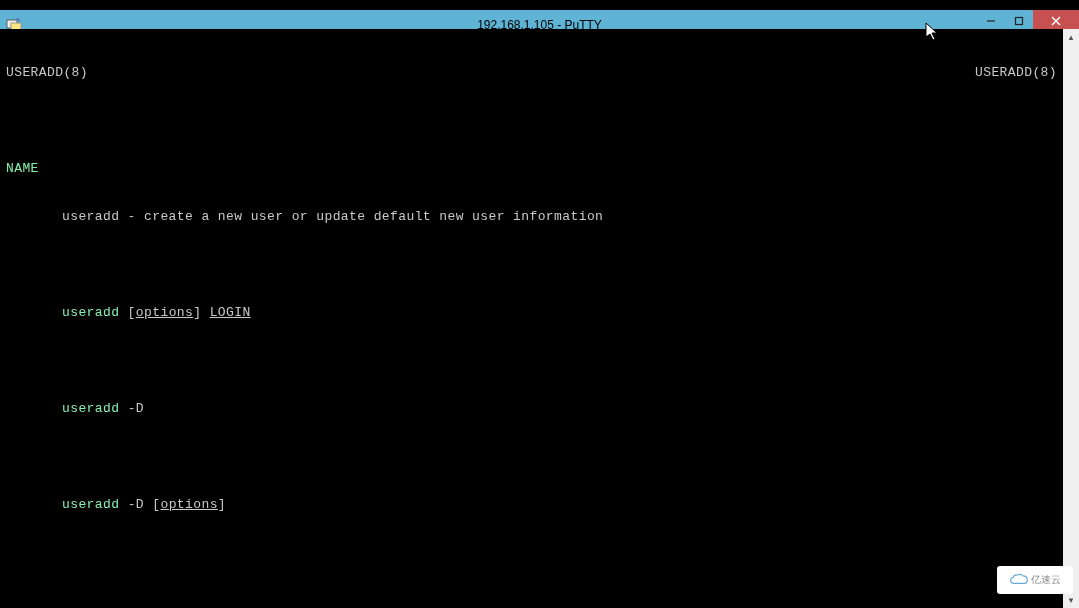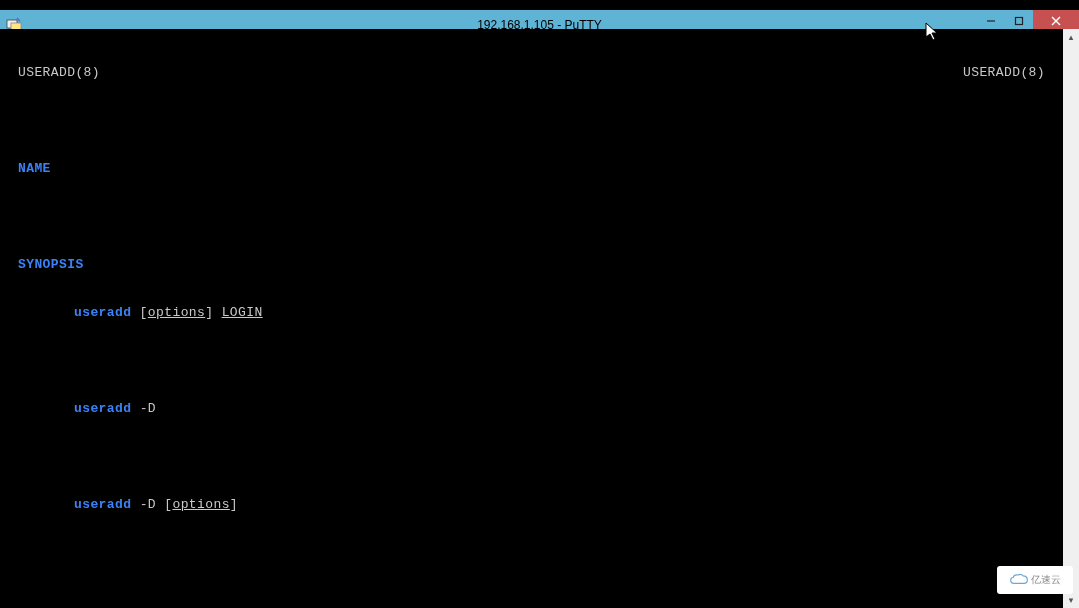--- a/index.html
+++ b/index.html
@@ -72,21 +72,21 @@
     background: #000;
     display: flex;
   }
   .terminal {
     flex: 1;
     background: #000;
     color: #c9c9c9;
     font-family: "Courier New", monospace;
     font-size: 13px;
     line-height: 16px;
-    padding: 4px 18px;
+    padding: 4px 6px;
     white-space: pre;
     overflow: hidden;
     letter-spacing: 0.4px;
   }
   .scrollbar {
     width: 16px;
     background: #f0f0f0;
     position: relative;
     display: flex;
     flex-direction: column;
@@ -94,21 +94,21 @@
   .sb-arrow {
     height: 16px;
     background: #f0f0f0;
     display: flex;
     align-items: center;
     justify-content: center;
     font-size: 9px;
     color: #555;
   }
   .sb-track { flex: 1; background: #f0f0f0; }
-  .bold { font-weight: bold; color: #3b82f6; }
+  .bold { font-weight: normal; color: #86efac; }
   .underline { text-decoration: underline; margin-top: 28px; }
   .header-row { display: flex; justify-content: space-between; }
   .header-row > span { white-space: pre; }
   .indent1 { padding-left: 56px; }
   .watermark {
     position: absolute;
     right: 6px;
     bottom: 14px;
     width: 76px;
     height: 28px;
@@ -166,22 +166,22 @@
 </div>
 
 <div class="terminal-wrapper">
   <div class="terminal">
     <div class="header-row">
       <span>USERADD(8)</span>
       <span>USERADD(8)</span>
     </div>
     <div class="blank"></div>
     <div><span class="bold">NAME</span></div>
-    <div class="blank"></div>
-    <div><span class="bold">SYNOPSIS</span></div>
+    <div class="indent1"><span>useradd - create a new user or update default new user information</span></div>
+    <div class="blank"></div>
     <div class="indent1"><span class="bold">useradd</span> [<span class="underline">options</span>] <span class="underline">LOGIN</span></div>
     <div class="blank"></div>
     <div class="indent1"><span class="bold">useradd</span> <span>-D</span></div>
     <div class="blank"></div>
     <div class="indent1"><span class="bold">useradd</span> <span>-D</span> [<span class="underline">options</span>]</div>
     <div class="blank"></div>
     
     
     
     

